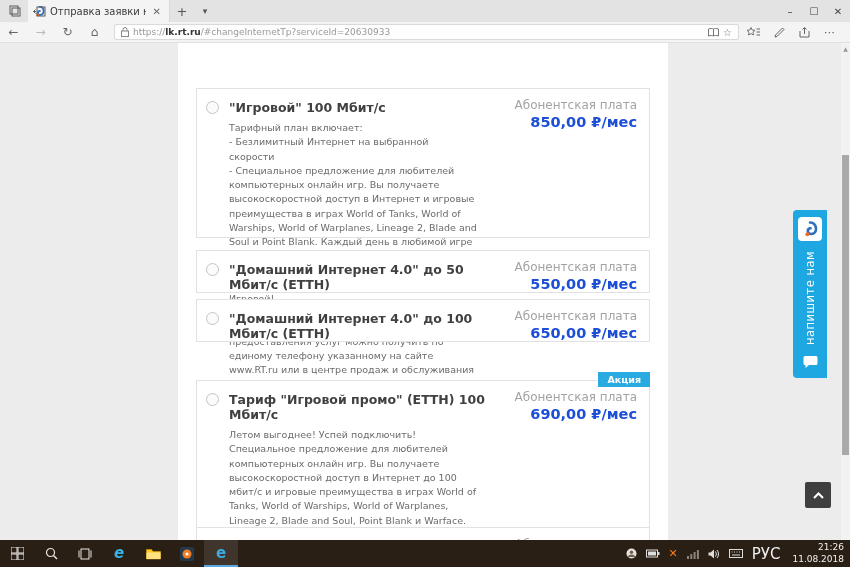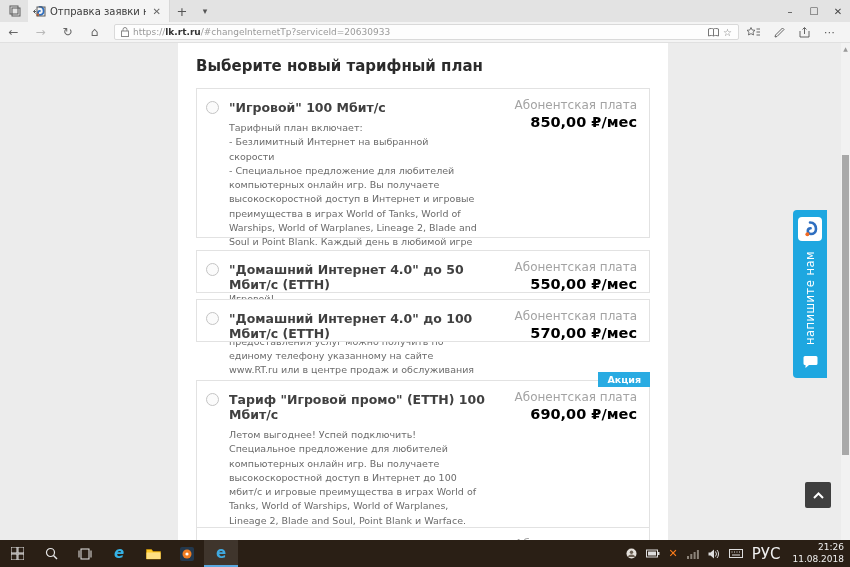--- a/index.html
+++ b/index.html
@@ -30,21 +30,21 @@
   
   .page { position:absolute; top:43px; left:0; right:0; height:497px; background:#ececec; overflow:hidden; }
   .content { position:absolute; left:178px; top:0; width:490px; height:497px; background:#fff; padding:14px 18px 0 18px; }
   .heading { font-size:15px; font-weight:bold; color:#2b2b2b; margin-bottom:14px; }
   .card { position:absolute; left:18px; width:454px; background:#fff; border:1px solid #e2e2e2; padding:11px 12px 10px 32px; }
   .radio { position:absolute; left:9px; top:12px; width:13px; height:13px; border:1px solid #c4c4c4; border-radius:50%; background:#fbfbfb; }
   .card-title { font-size:12.5px; font-weight:bold; color:#404040; padding-right:135px; }
   .card-desc { margin-top:6px; font-size:9.5px; line-height:1.5; color:#6b6b6b; white-space:pre-line; width:248px; }
   .price-block { position:absolute; right:12px; top:9px; text-align:right; }
   .sub-label { font-size:12px; color:#a3a3a3; }
-  .price { font-size:14.5px; font-weight:bold; color:#000000; margin-top:2px;text-align:right; }
+  .price { font-size:14.5px; font-weight:bold; color:#1d4ed8; margin-top:2px;text-align:right; }
   .badge { position:absolute; top:-9px; right:-1px; background:#29abe2; color:#fff; font-size:9.5px; font-weight:bold; padding:2px 9px; }
 
   .card1 { top:45px; height:150px; }
   .card2 { top:207px; height:43px; }
   .card3 { top:256px; height:43px; }
   .card4 { top:305px; height:198px;margin-top:32px; }
   .card5 { top:484px; height:56px; }
 
   
   .chat-widget { position:absolute; left:793px; top:167px; width:34px; height:168px; background:#1ea7e0; border-radius:4px 0 0 4px; display:flex; flex-direction:column; align-items:center; padding:7px 0; }
@@ -148,21 +148,20 @@
             <path d="M1 4 V10 H10 V4" fill="none" stroke="#555" stroke-width=".9"></path>
             <path d="M5.5 7 V0.8 M3.5 2.5 L5.5 0.5 L7.5 2.5" fill="none" stroke="#555" stroke-width=".9"></path>
           </svg>
       </span>
       <span style="font-size:11px;">⋯</span>
     </div>
   </div>
 
   <div class="page">
     <div class="content">
-      <div class="heading">Выберите новый тарифный план</div>
 
       <div class="card card1">
         <span class="radio"></span>
         <div class="card-title">"Игровой" 100 Мбит/с</div>
         <div class="card-desc">Тарифный план включает:
 - Безлимитный Интернет на выбранной скорости
 - Специальное предложение для любителей компьютерных онлайн игр. Вы получаете высокоскоростной доступ в Интернет и игровые преимущества в играх World of Tanks, World of Warships, World of Warplanes, Lineage 2, Blade and Soul и Point Blank. Каждый день в любимой игре вас ждет эксклюзивный комплект игровых опций.
 Стань сильнее в любимых играх с тарифом Игровой!
 
 Подробную информацию об условиях предоставления услуг можно получить по единому телефону указанному на сайте www.RT.ru или в центре продаж и обслуживания Ростелеком</div>
@@ -179,21 +178,21 @@
           <div class="sub-label">Абонентская плата</div>
           <div class="price">550,00 ₽/мес</div>
         </div>
       </div>
 
       <div class="card card3">
         <span class="radio"></span>
         <div class="card-title">"Домашний Интернет 4.0" до 100 Мбит/с (ЕТТН)</div>
         <div class="price-block">
           <div class="sub-label">Абонентская плата</div>
-          <div class="price">570,00 ₽/мес</div>
+          <div class="price">650,00 ₽/мес</div>
         </div>
       </div>
 
       <div class="card card4">
         <div class="badge">Акция</div>
         <span class="radio"></span>
         <div class="card-title">Тариф "Игровой промо" (ЕТТН) 100 Мбит/с</div>
         <div class="card-desc">Летом выгоднее! Успей подключить! Специальное предложение для любителей компьютерных онлайн игр. Вы получаете высокоскоростной доступ в Интернет до 100 мбит/с и игровые преимущества в играх World of Tanks, World of Warships, World of Warplanes, Lineage 2, Blade and Soul, Point Blank и Warface. Каждый день в любимой игре вас ждет эксклюзивный комплект игровых преимуществ.
 Стань сильнее в любимых играх с тарифом Игровой!
 Промо-цена 690 руб./мес. на два месяца (включая месяц подключения), далее - 850 руб./мес.

